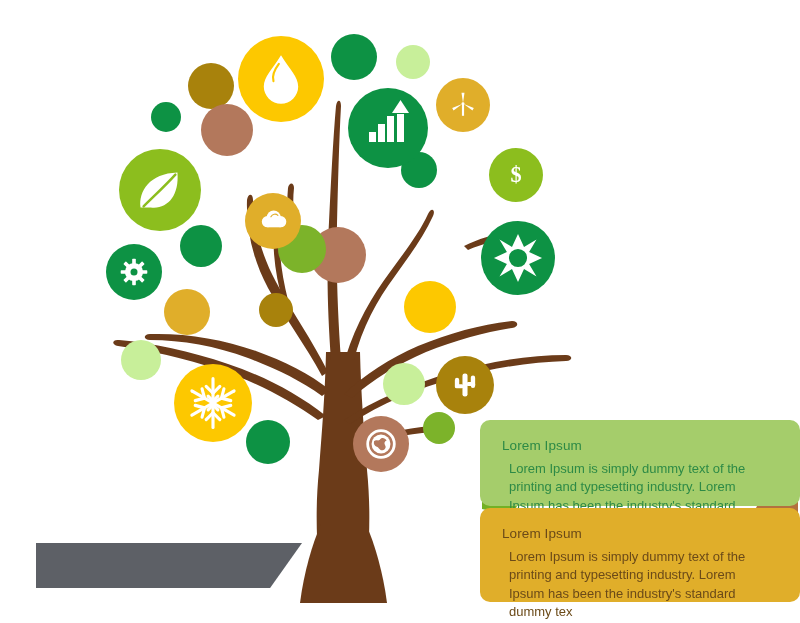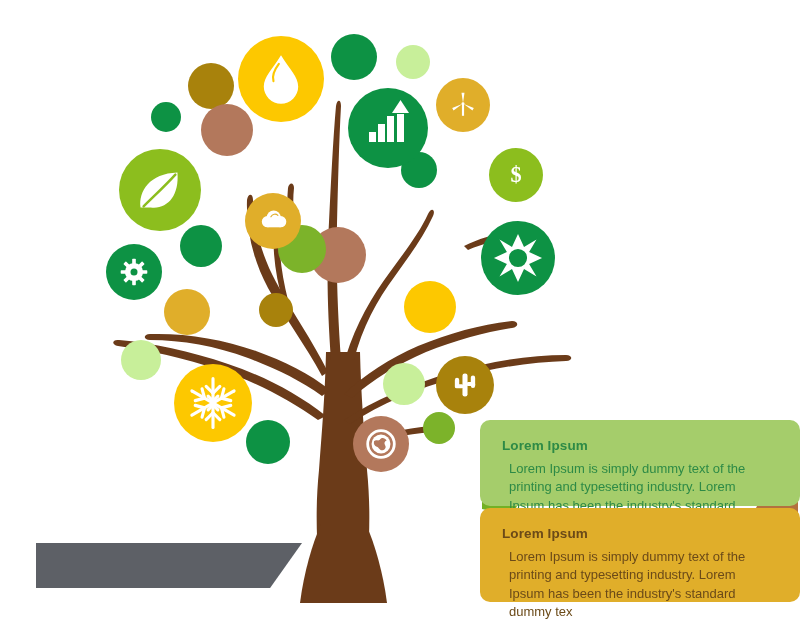--- a/index.html
+++ b/index.html
@@ -25,21 +25,21 @@
     height: 623px;
   }
   .callout {
     position: absolute;
     border-radius: 10px;
     box-sizing: border-box;
     padding: 18px 22px 16px 22px;
   }
   .callout-title {
     font-size: 13.5px;
-    font-weight: bold;
+    font-weight: normal;
     margin: 0 0 3px 0;
     letter-spacing: 0.1px;
   }
   .callout-body {
     font-size: 13px;
     line-height: 1.42;
     margin: 7px;
     max-width: 268px;
   }
   #callout-green {

